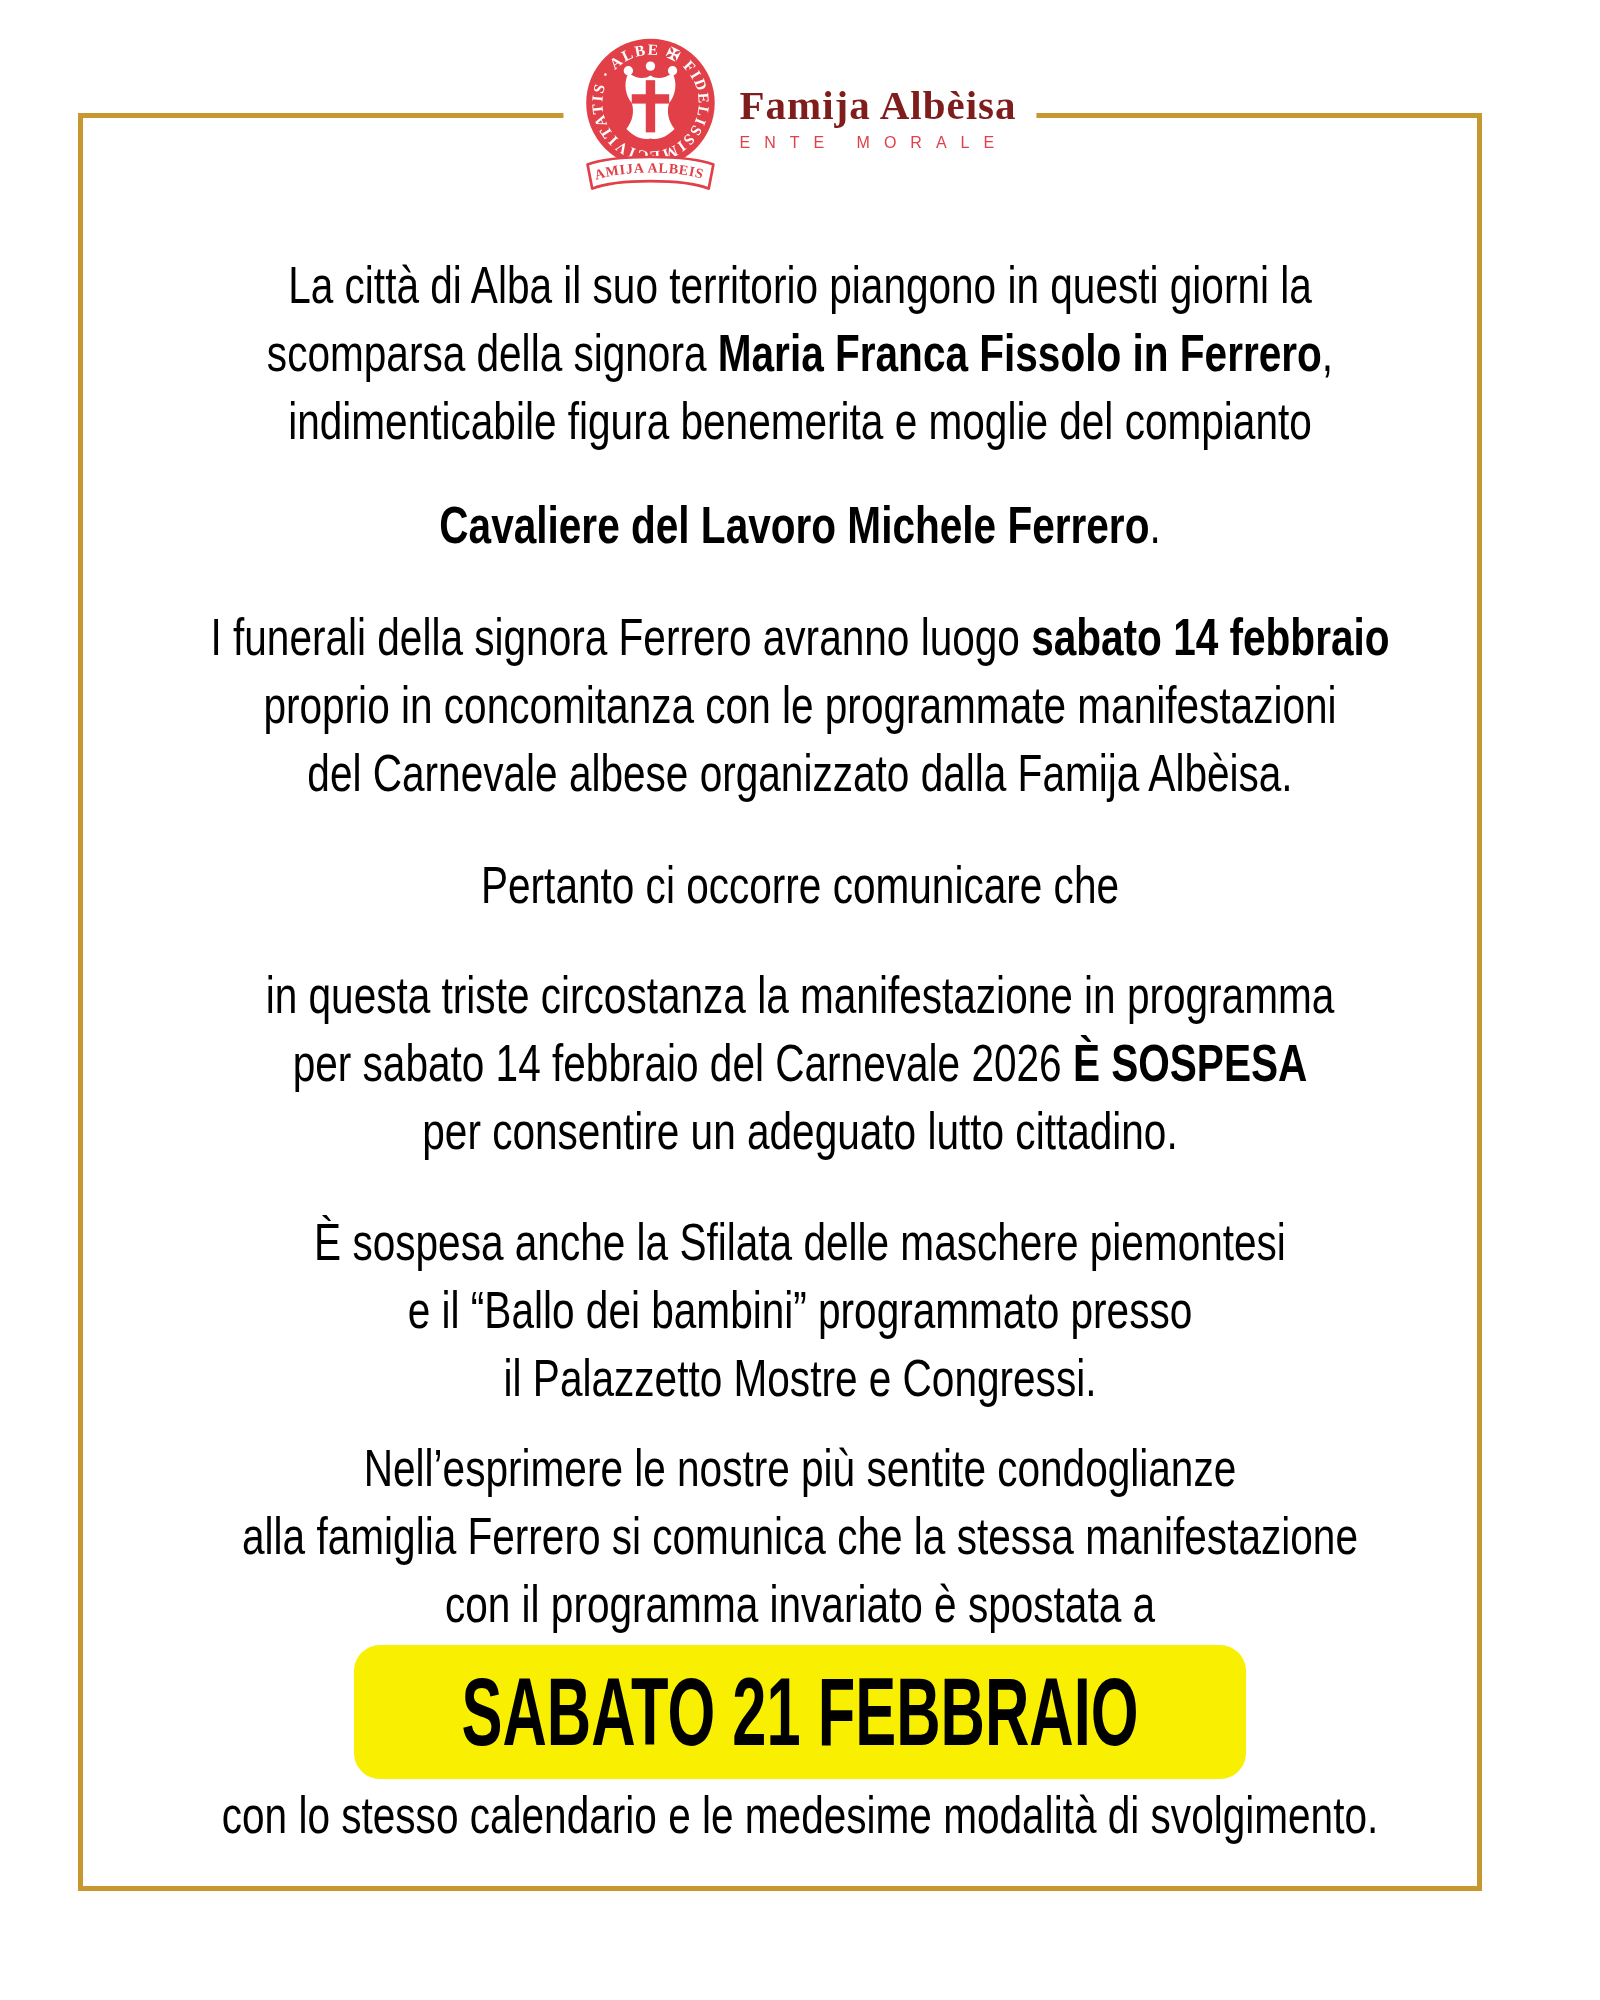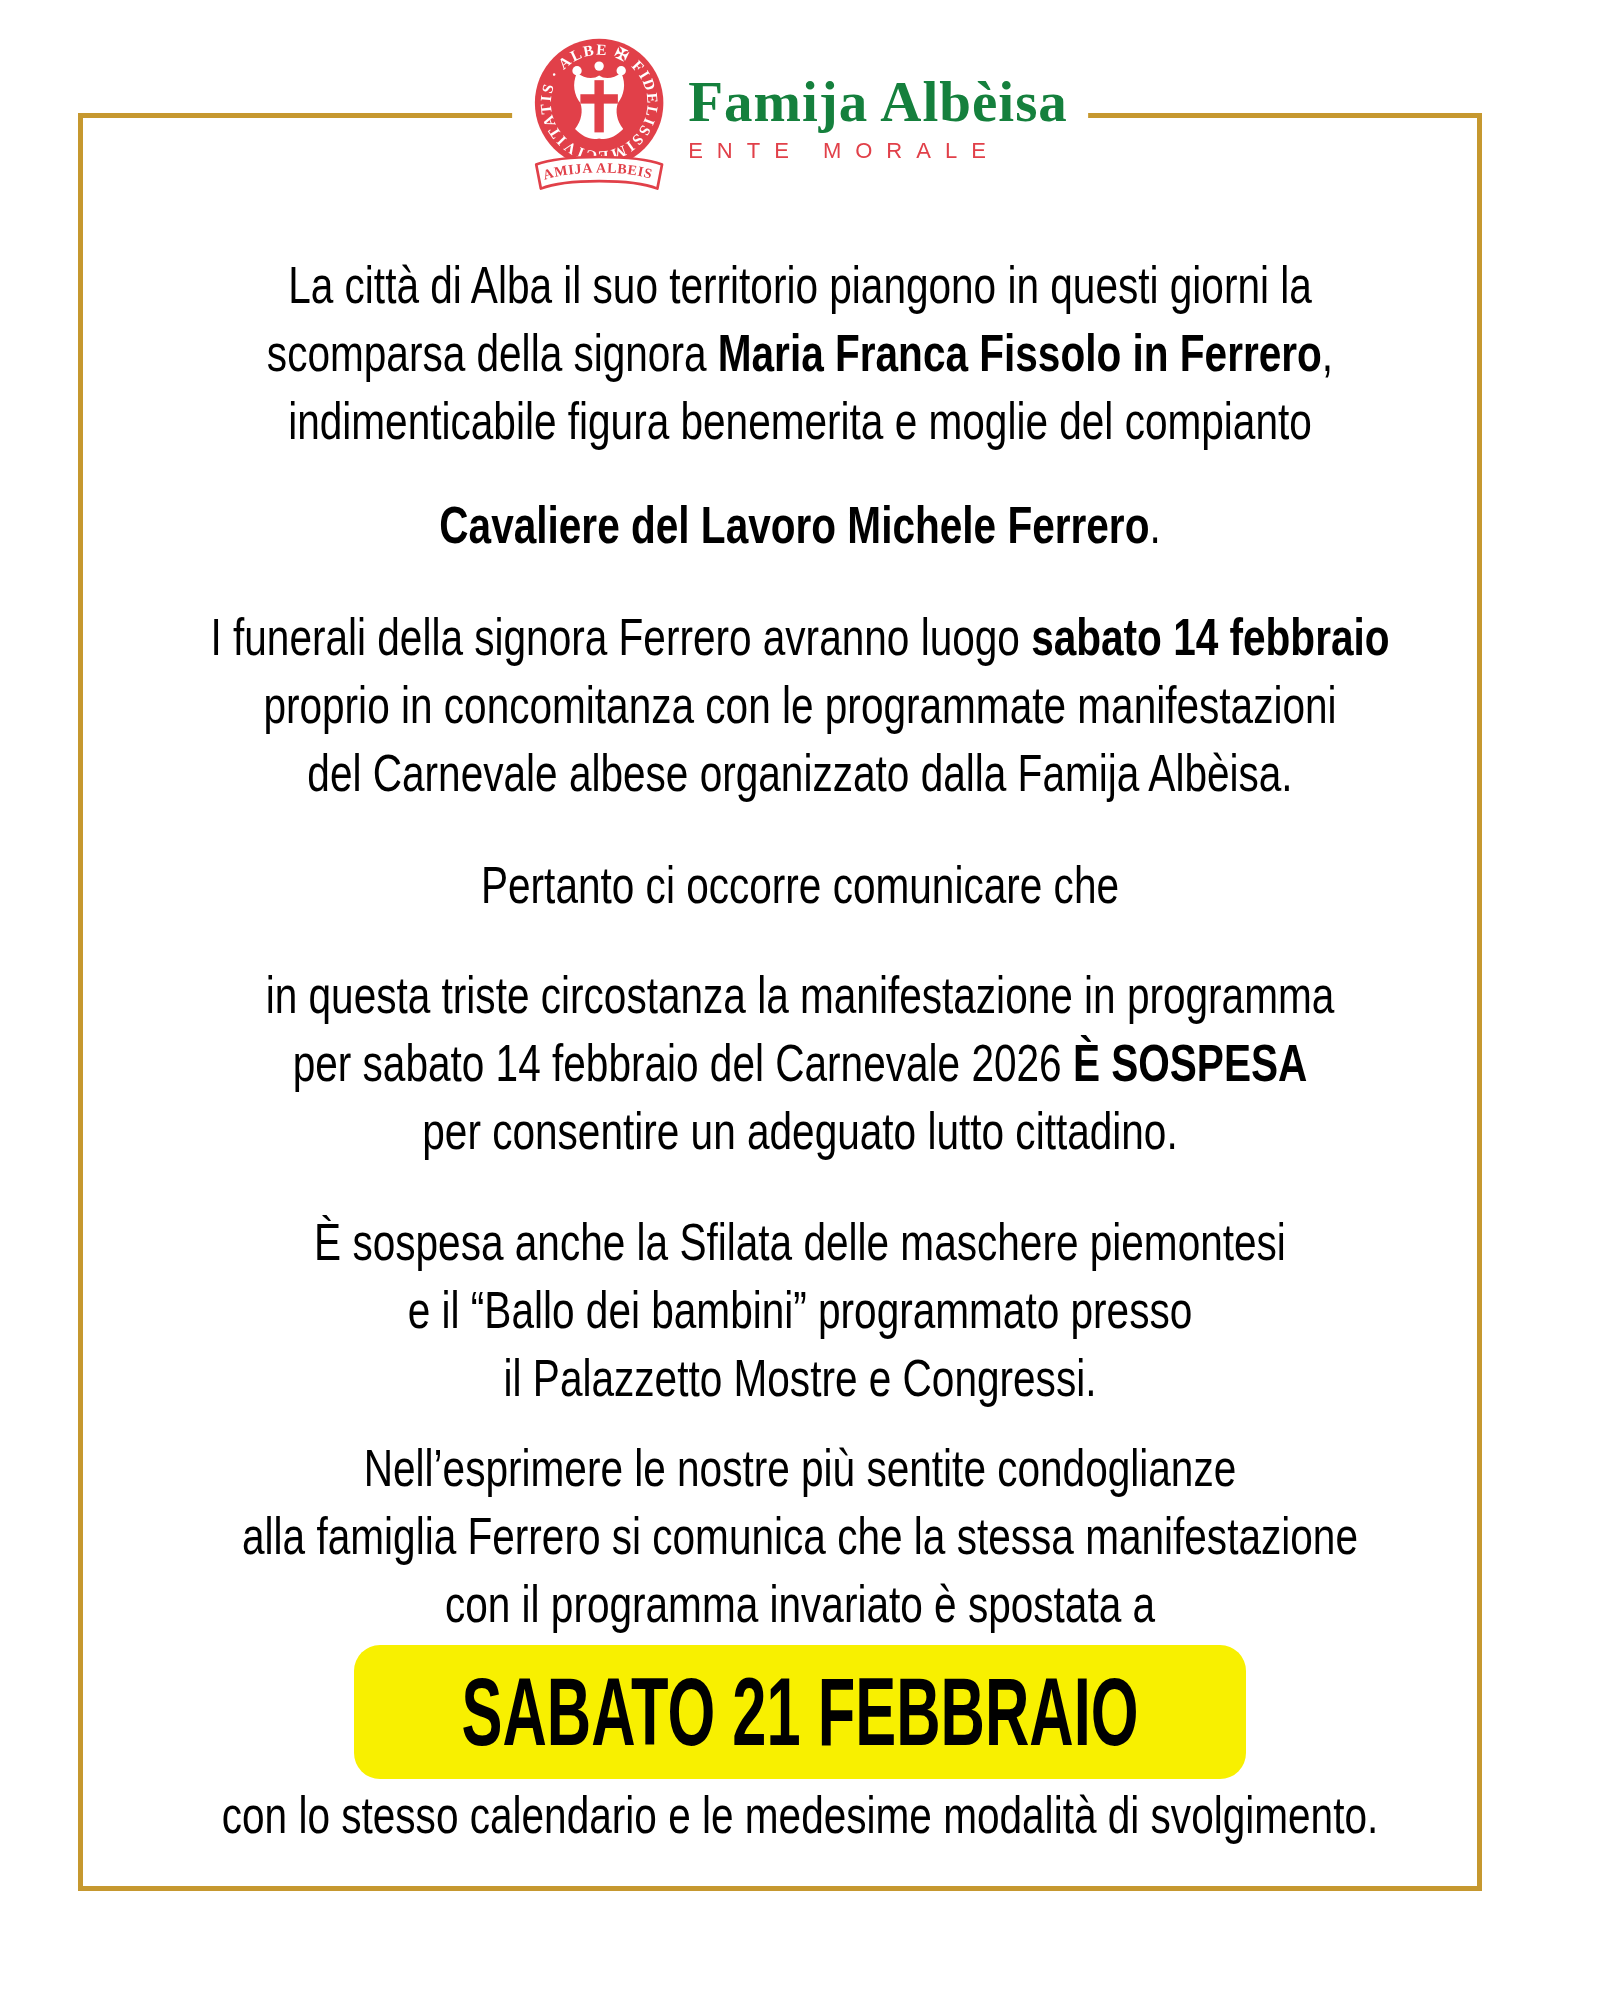--- a/index.html
+++ b/index.html
@@ -6,23 +6,23 @@
   .canvas{position:relative;width:1600px;height:2000px;background:#ffffff;overflow:hidden;
           font-family:"Liberation Sans",sans-serif;color:#000;}
   .frame{position:absolute;left:78px;top:113px;width:1404px;height:1778px;
          border:5px solid #C6982F;box-sizing:border-box;background:transparent;}
   
   .header{position:absolute;top:36px;left:50%;transform:translateX(-50%);
           background:#ffffff;display:flex;align-items:center;gap:22px;
           padding:0 20px;z-index:3;}
   .seal{width:134px;height:164px;display:block;}
   .brand-col{display:flex;flex-direction:column;align-items:flex-start;}
-  .brand-name{font-family:"Liberation Serif",serif;font-weight:700;font-size:57px;
-              color:#15803d;letter-spacing:1px;line-height:1.05;}
-  .brand-sub{font-size:22px;letter-spacing:14px;color:#E14049;margin-top:7px;
+  .brand-name{font-family:"Liberation Serif",serif;font-weight:700;font-size:41px;
+              color:#7f1d1d;letter-spacing:1px;line-height:1.05;}
+  .brand-sub{font-size:16px;letter-spacing:14px;color:#E14049;margin-top:7px;
              font-weight:500;white-space:nowrap;}
   
   .para{position:absolute;left:0;width:1600px;text-align:center;
         font-size:52px;line-height:68px;color:#000;
         transform:scaleX(0.78);transform-origin:50% 0;white-space:nowrap;}
   .b{font-weight:700;}
   .p1{top:251px;}
   .p2{top:491px;font-weight:700;}
   .p2 .r{font-weight:400;}
   .p3{top:603px;}

